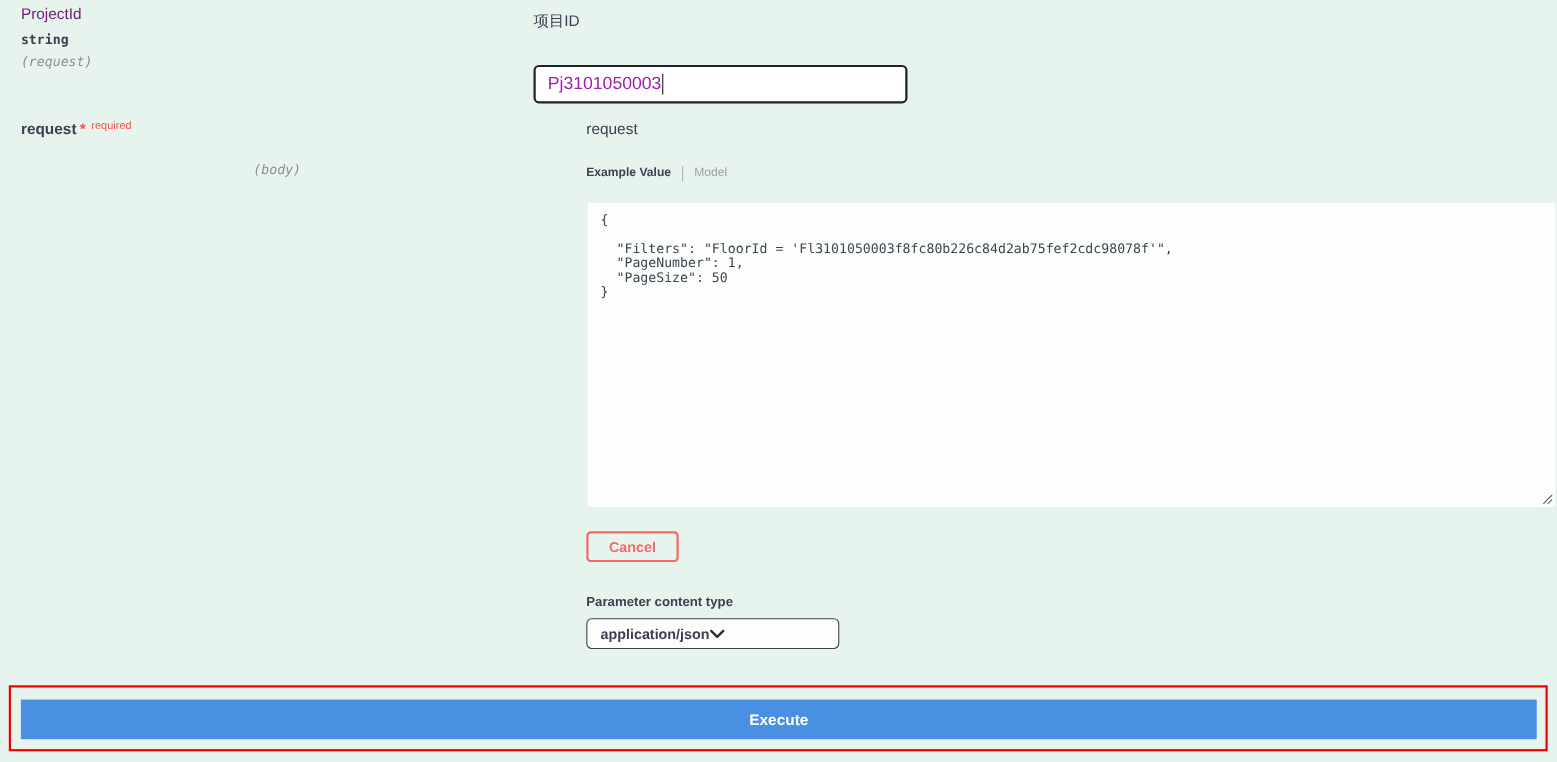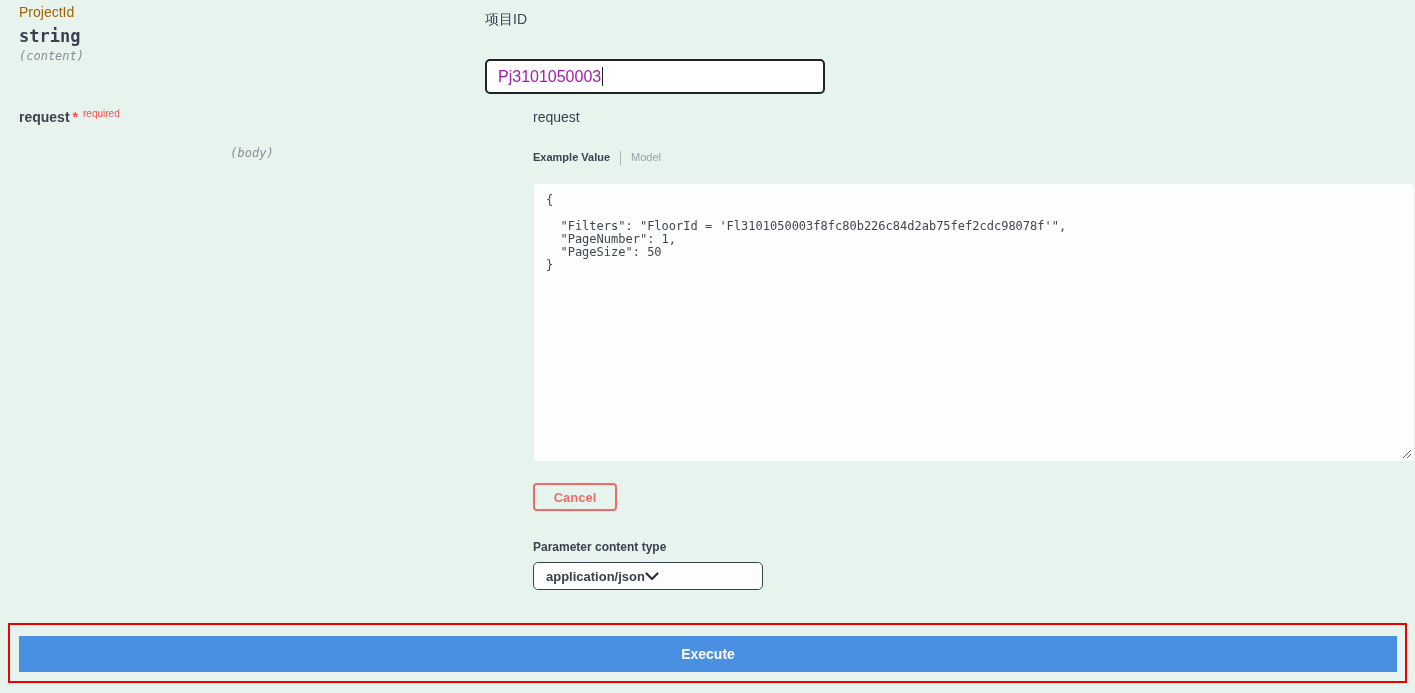--- a/index.html
+++ b/index.html
@@ -21,25 +21,25 @@
     font-family:"Liberation Sans", sans-serif;
     position:relative;
   }
   .params{display:flex;width:100%;}
   .col-left{width:485px;flex:0 0 485px;padding-left:19px;}
   .col-right{flex:1;}
 
   
   .row-1 .col-left{padding-top:4px;}
   .row-1 .col-right{padding-top:11px;}
-  .param-name{font-size:14px;color:#a16207;line-height:16px;}
+  .param-name{font-size:14px;color:#701a75;line-height:16px;}
   .param-name.required-name{font-weight:bold;color:var(--text);}
   .req-star{color:var(--required-red);font-weight:bold;margin-left:3px;}
   .req-label{color:var(--required-red);font-size:10px;font-weight:400;position:relative;top:-5px;margin-left:5px;}
-  .param-type{margin-top:9px;font-family:"DejaVu Sans Mono", monospace;font-weight:bold;font-size:17px;color:var(--text);line-height:14px;}
+  .param-type{margin-top:9px;font-family:"DejaVu Sans Mono", monospace;font-weight:bold;font-size:12px;color:var(--text);line-height:14px;}
   .param-in{margin-top:6px;font-family:"DejaVu Sans Mono", monospace;font-style:italic;font-size:12px;color:#8b8f98;line-height:14px;}
 
   .param-desc{font-size:14px;line-height:16px;color:var(--text);}
 
   .fake-input{
     margin-top:32px;width:340px;height:35px;
     background:#ffffff;border:2px solid var(--input-border);border-radius:5px;
     display:flex;align-items:center;padding:0 11px;
     font-size:16px;color:#a21caf;cursor:text;
   }
@@ -95,21 +95,21 @@
     display:flex;align-items:center;justify-content:center;cursor:pointer;
   }
 </style>
 </head>
 <body>
 
 <div class="params row-1">
   <div class="col-left">
     <div class="param-name">ProjectId</div>
     <div class="param-type">string</div>
-    <div class="param-in">(content)</div>
+    <div class="param-in">(request)</div>
   </div>
   <div class="col-right">
     <div class="param-desc">项目ID</div>
     <div class="fake-input">
       <span>Pj3101050003</span>
         <span class="caret"></span>
     </div>
   </div>
 </div>
 

